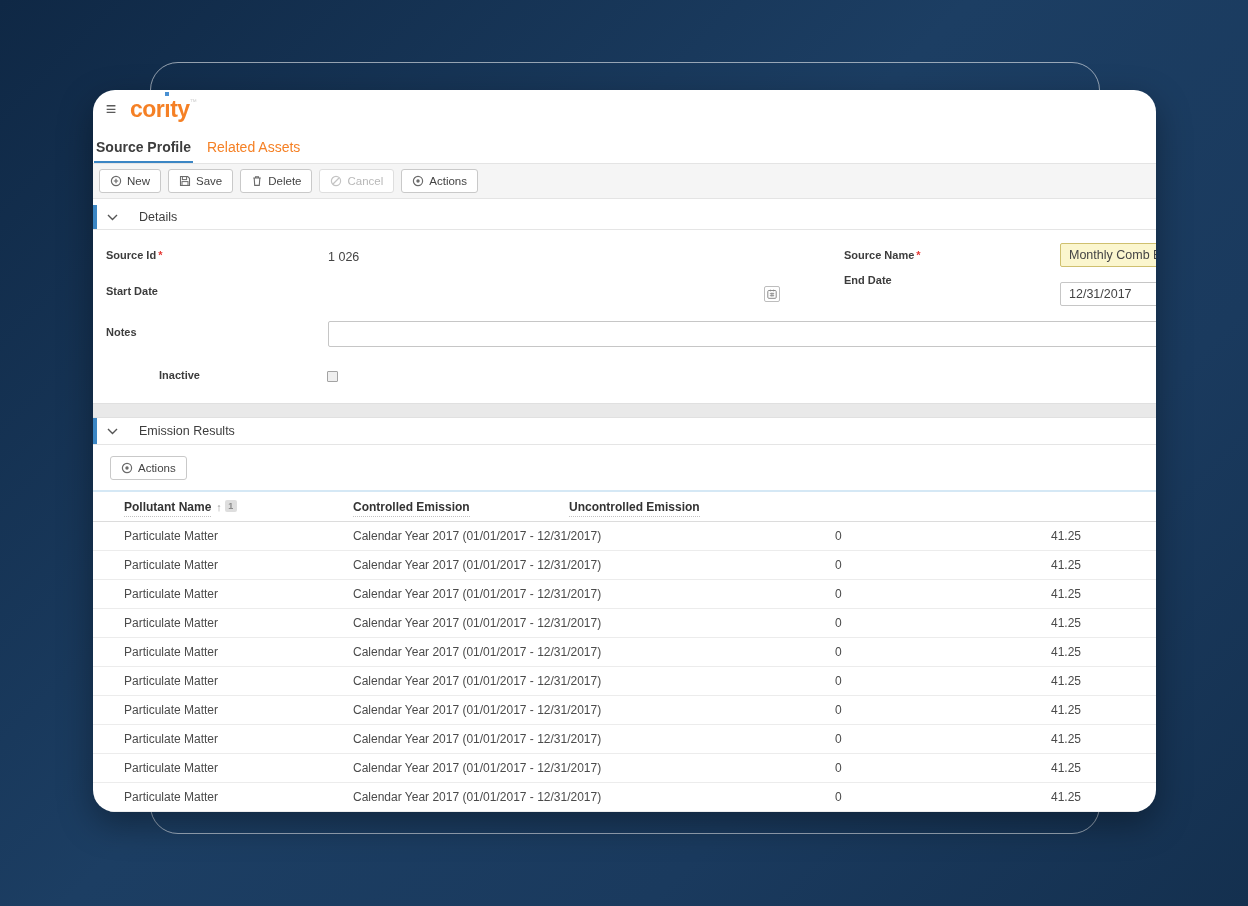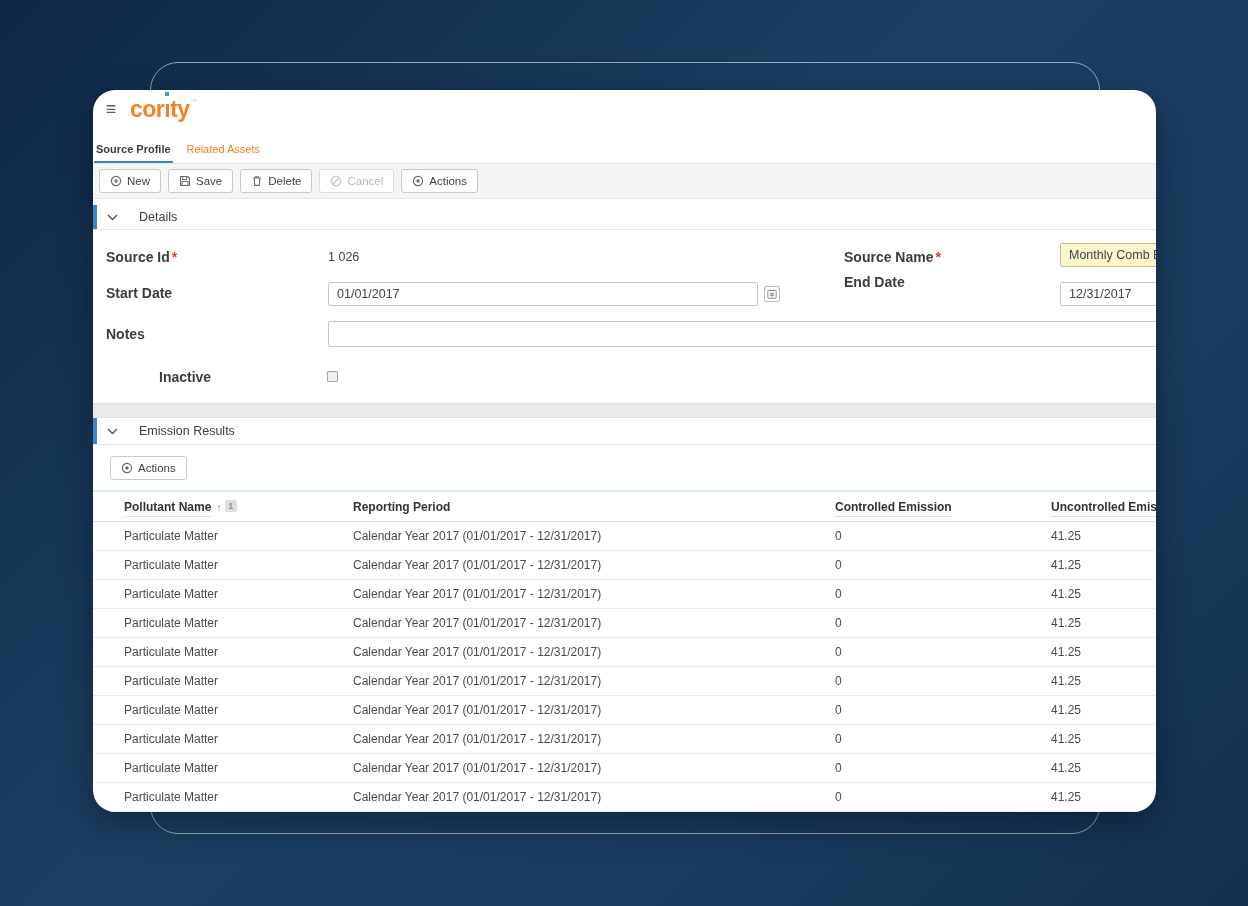--- a/index.html
+++ b/index.html
@@ -23,21 +23,21 @@
   
   .app-header { height:38px; display:flex; align-items:center; padding-left:7px; }
   .hamburger { font-size:18px; color:#5a5a5a; width:22px; text-align:center; cursor:pointer; line-height:1; }
   .logo { margin-left:8px; font-size:23px; font-weight:700; color:#F58025; letter-spacing:-.5px; position:relative; line-height:1; }
   .logo .logo-i { position:relative; }
   .logo .logo-dot { position:absolute; left:1px; top:-4px; width:4px; height:4px; background:#4A90D2; }
   .logo .tm { font-size:7px; color:#cfcfcf; font-weight:400; vertical-align:top; }
 
   
   .tab-row { height:35px; display:flex; align-items:flex-end; padding-left:1px; }
-  .tab { font-size:11px; font-weight:700; color:#3d3d3d; padding:6px 2px 8px 2px; margin-right:12px; cursor:pointer; position:relative; }
+  .tab { font-size:14px; font-weight:700; color:#3d3d3d; padding:6px 2px 8px 2px; margin-right:12px; cursor:pointer; position:relative; }
   .tab.active { border-bottom:2px solid #3B86C4; padding-bottom:6px; }
   .tab.inactive { color:#F58025; font-weight:400; }
 
   
   .toolbar { height:36px; background:#f5f5f5; border-top:1px solid #e4e4e4; border-bottom:1px solid #e4e4e4;
     display:flex; align-items:center; padding-left:6px; }
   .btn { height:24px; background:#fff; border:1px solid #c9c9c9; border-radius:3px; display:inline-flex;
     align-items:center; gap:5px; padding:0 10px; font-size:11.5px; color:#444; margin-right:7px; cursor:pointer; font-family:inherit; }
   .btn svg { display:block; }
   .btn.disabled { color:#b8b8b8; border-color:#dedede; cursor:default; }
@@ -46,21 +46,21 @@
   .white-gap { height:6px; }
   .section-header { height:25px; border-bottom:1px solid #e5e5e5; display:flex; align-items:center; position:relative; }
   .section-header .accent { position:absolute; left:0; top:0; width:4px; height:24px; background:#3B86C4; }
   .section-header .chev { margin-left:14px; display:flex; align-items:center; cursor:pointer; }
   .section-header .sec-title { margin-left:21px; font-size:12.5px; color:#3d3d3d; }
   .section-header.tall { height:27px; }
   .section-header.tall .accent { height:26px; }
 
   
   .form-area { position:relative; height:173px; }
-  .flabel { position:absolute; font-size:14px; font-weight:700; color:#3c3c3c; }
+  .flabel { position:absolute; font-size:11px; font-weight:700; color:#3c3c3c; }
   .req { color:#e53935; margin-left:2px; font-weight:700; }
   .fvalue { position:absolute; font-size:12.5px; color:#444; }
   .finput { position:absolute; height:24px; border:1px solid #c6c6c6; border-radius:2px; padding:0 8px;
     font-size:12.5px; color:#444; background:#fff; font-family:inherit; }
   .finput.highlight { background:#FBF6CE; border-color:#CFC06F; }
   .cal-btn { position:absolute; width:16px; height:16px; border:1px solid #bdbdbd; border-radius:2px; background:#fff;
     display:flex; align-items:center; justify-content:center; cursor:pointer; }
   .checkbox { position:absolute; width:11px; height:11px; border:1px solid #a3a3a3; background:#efefef; border-radius:1px; cursor:pointer; }
 
   .divider { height:15px; background:#e9e9e9; border-top:1px solid #e0e0e0; border-bottom:1px solid #e0e0e0; }
@@ -160,21 +160,20 @@
   </div>
 
   <div class="form-area">
     <div class="flabel" style="left:13px; top:19px;"><span>Source Id</span><span class="req">*</span></div>
     <div class="fvalue" style="left:235px; top:20px;">1 026</div>
 
     <div class="flabel" style="left:751px; top:19px;"><span>Source Name</span><span class="req">*</span></div>
     <input class="finput highlight" style="left: 967px; top: 13px; width: 200px;" value="Monthly Comb Exam">
 
     <div class="flabel" style="left:13px; top:55px;">Start Date</div>
-    <input class="finput" style="left: 235px; top: 52px; width: 430px;" value="01/01/2017">
     <span class="cal-btn" style="left:671px; top:56px;">
           <svg width="10" height="10" viewBox="0 0 10 10">
             <rect x="0.8" y="1.5" width="8.4" height="7.8" rx="1" fill="none" stroke="#8a8a8a" stroke-width="1"></rect>
             <path d="M3.4 0.6 V2.4 M6.6 0.6 V2.4 M2.8 4.6 H7.2 M2.8 6.6 H7.2 M4.3 3.6 V7.6 M5.9 3.6 V7.6" stroke="#8a8a8a" stroke-width="0.8"></path>
           </svg>
         </span>
 
     <div class="flabel" style="left:751px; top:44px;">End Date</div>
     <input class="finput" style="left: 967px; top: 52px; width: 283px;" value="12/31/2017">
 
@@ -207,21 +206,20 @@
           </span>
       <span>Actions</span>
     </button>
   </div>
 
   <div class="grid">
     <div class="grid-header">
       <div class="hcell col1">
         <span class="ht">Pollutant Name</span><span class="sort-arrow">↑</span><span class="sort-badge">1</span>
       </div>
-      <div class="hcell col2"><span>Reporting Period</span></div>
       <div class="hcell col3"><span class="ht">Controlled Emission</span></div>
       <div class="hcell col4"><span class="ht">Uncontrolled Emission</span></div>
     </div>
 
     <div class="grid-row">
       <div class="cell col1">Particulate Matter</div>
       <div class="cell col2">Calendar Year 2017 (01/01/2017 - 12/31/2017)</div>
       <div class="cell col3">0</div>
       <div class="cell col4">41.25</div>
     </div>

